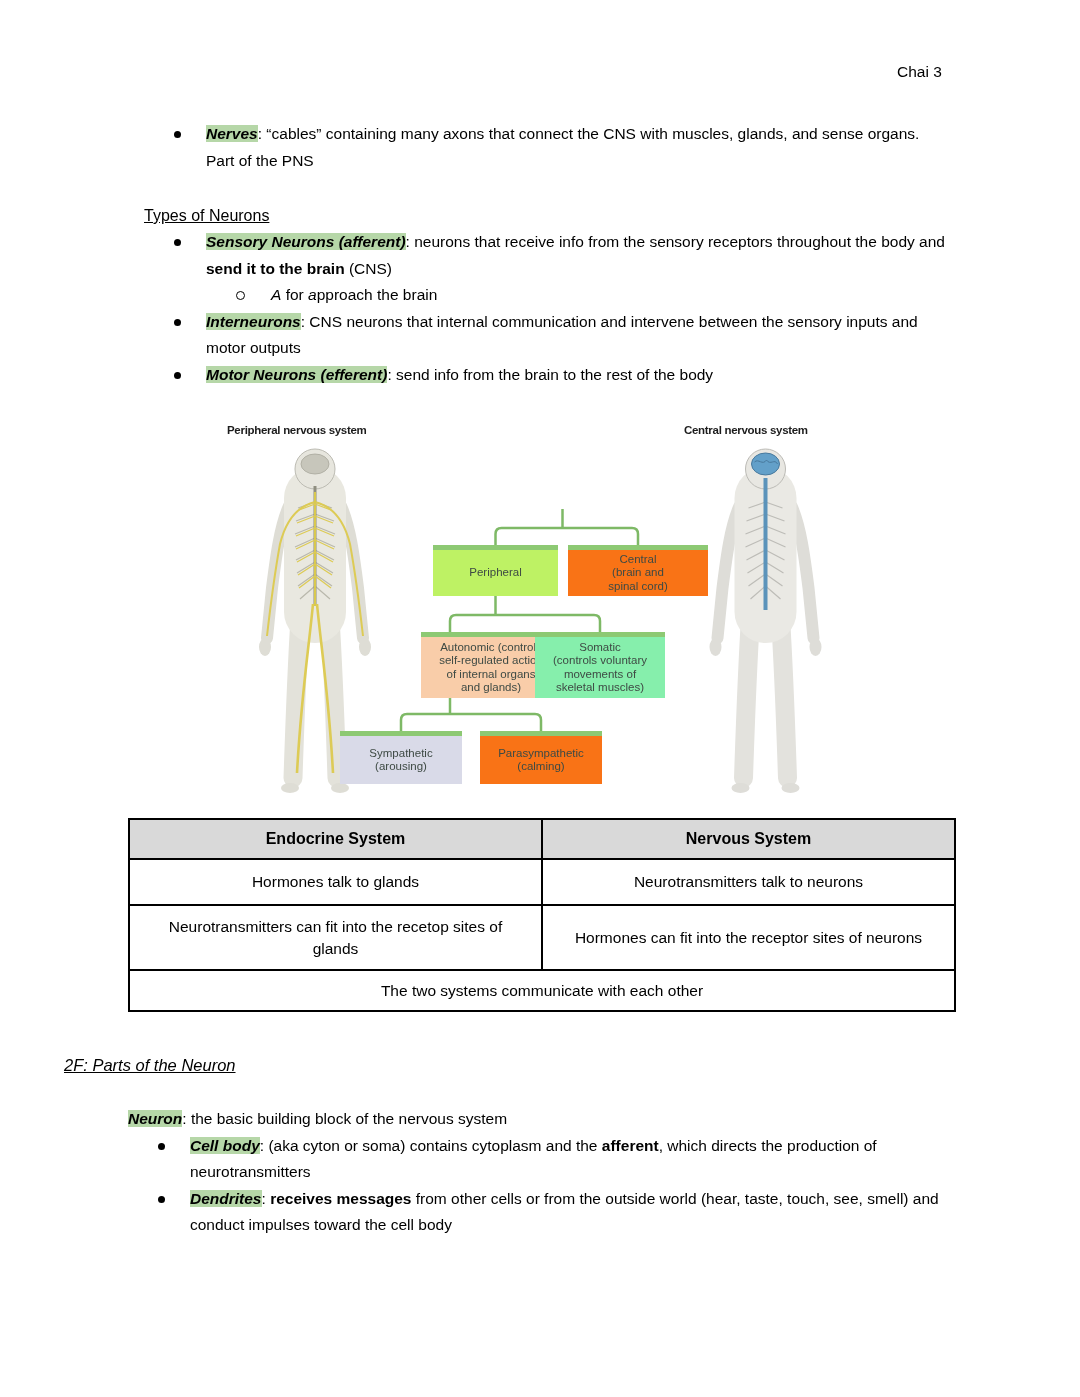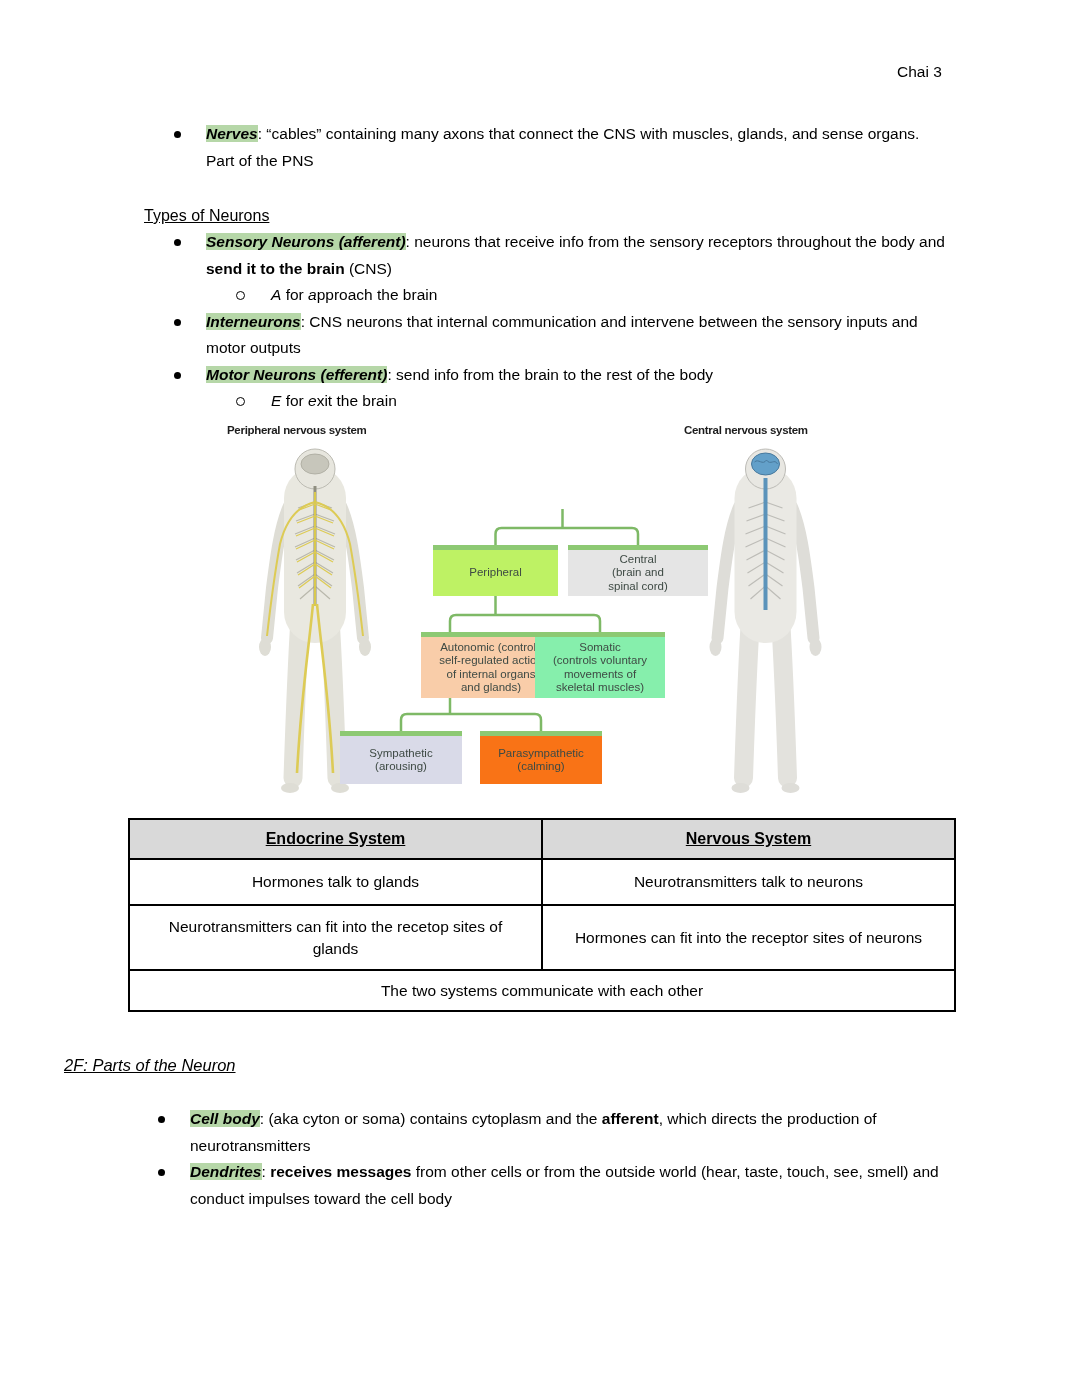--- a/index.html
+++ b/index.html
@@ -30,21 +30,21 @@
     font-size:11.5px;line-height:13.5px;color:#3e4a44;white-space:pre-line;padding:2px 3px;
   }
   svg.connectors{position:absolute;left:0;top:0;}
   .bodyfig{position:absolute;}
   
   table.cmp{
     position:absolute;top:818px;left:128px;width:828px;border-collapse:collapse;table-layout:fixed;
     font-size:15.5px;
   }
   table.cmp th, table.cmp td{border:2px solid #000;text-align:center;vertical-align:middle;padding:4px 18px;line-height:22px;}
-  table.cmp th{background:#d9d9d9;font-weight:bold;font-size:16px;height:30px;text-decoration:underline;}
+  table.cmp th{background:#d9d9d9;font-weight:bold;font-size:16px;height:30px;}
   tr.r1 td{height:36px;}
   tr.r2 td{height:55px;}
   tr.r3 td{height:31px;}
 </style>
 </head>
 <body>
 
 <div class="page-num">Chai 3</div>
 
 <div class="block txt" style="top:121px;left:144px;width:806px;">
@@ -65,24 +65,20 @@
   </div>
 
   <div class="li l1">
     <span class="dot"></span>
     <span class="hl">Interneurons</span><span>: </span><span>CNS neurons that internal communication and intervene between the sensory inputs and motor outputs</span>
   </div>
 
   <div class="li l1">
     <span class="dot"></span>
     <span class="hl">Motor Neurons (efferent)</span><span>: </span><span>send info from the brain to the rest of the body</span>
-  </div>
-  <div class="li l2">
-    <span class="circ"></span>
-    <span class="it">E</span><span> for </span><span class="it">e</span><span>xit the brain</span>
   </div>
 </div>
 
 <div id="diagram">
   <div class="fig-label" style="left:227px;top:6px;">Peripheral nervous system</div>
   <div class="fig-label" style="left:684px;top:6px;">Central nervous system</div>
 
   <svg class="bodyfig" style="left:240px;top:28px;" width="150" height="354" viewBox="0 0 150 354">
     <g>
       <path d="M49,60 C40,80 36,110 32,142 L27,192" stroke="#deddd5" stroke-width="12" fill="none" stroke-linecap="round"></path>
@@ -131,21 +127,21 @@
   <svg class="connectors" width="1080" height="384">
     <path d="M562.5,91 L562.5,110" stroke="#7eb966" stroke-width="2.5" fill="none"></path>
     <path d="M495.5,127 L495.5,116 Q495.5,110 501.5,110 L632,110 Q638,110 638,116 L638,127" stroke="#7eb966" stroke-width="2.5" fill="none"></path>
     <path d="M495.5,178 L495.5,197" stroke="#7eb966" stroke-width="2.5" fill="none"></path>
     <path d="M450,214 L450,203 Q450,197 456,197 L594,197 Q600,197 600,203 L600,214" stroke="#7eb966" stroke-width="2.5" fill="none"></path>
     <path d="M450,280 L450,296" stroke="#7eb966" stroke-width="2.5" fill="none"></path>
     <path d="M401,313 L401,302 Q401,296 407,296 L535,296 Q541,296 541,302 L541,313" stroke="#7eb966" stroke-width="2.5" fill="none"></path>
   </svg>
 
   <div class="node" style="left: 433px; top: 127px; width: 125px; height: 51px; background-color: #bef264;">Peripheral</div>
-  <div class="node" style="left: 568px; top: 127px; width: 140px; height: 51px; background-color: #e5e5e5;">Central
+  <div class="node" style="left: 568px; top: 127px; width: 140px; height: 51px; background-color: #f97316;">Central
 (brain and
 spinal cord)</div>
   <div class="node" style="left: 380px; top: 214px; width: 140px; height: 66px; background-color: rgb(249, 205, 169); margin-left: 41px;">Autonomic (controls
 self-regulated action
 of internal organs
 and glands)</div>
   <div class="node" style="left: 535px; top: 214px; width: 130px; height: 66px; background-color: #86efac;">Somatic
 (controls voluntary
 movements of
 skeletal muscles)</div>
@@ -171,20 +167,23 @@
   </tr>
   <tr class="r3">
     <td colspan="2">The two systems communicate with each other</td>
   </tr>
 </tbody>
   </table>
 
 <div class="block txt" style="top:1052px;left:64px;width:906px;">
   <div class="heading-2f">2F: Parts of the Neuron</div>
   <div style="margin-left:64px;margin-top:27px;width:812px;">
+    <div>
+      <span class="hl">Neuron</span><span>: </span><span>the basic building block of the nervous system</span>
+    </div>
     <div class="li l1">
       <span class="dot"></span>
       <span class="hl">Cell body</span><span>: </span><span>(aka cyton or soma) contains cytoplasm and the </span><span class="b">afferent</span><span>, which directs the production of neurotransmitters</span>
     </div>
     <div class="li l1">
       <span class="dot"></span>
       <span class="hl">Dendrites</span><span>: </span><span class="b">receives messages</span><span> from other cells or from the outside world (hear, taste, touch, see, smell) and conduct impulses toward the cell body</span>
     </div>
   </div>
 </div>

